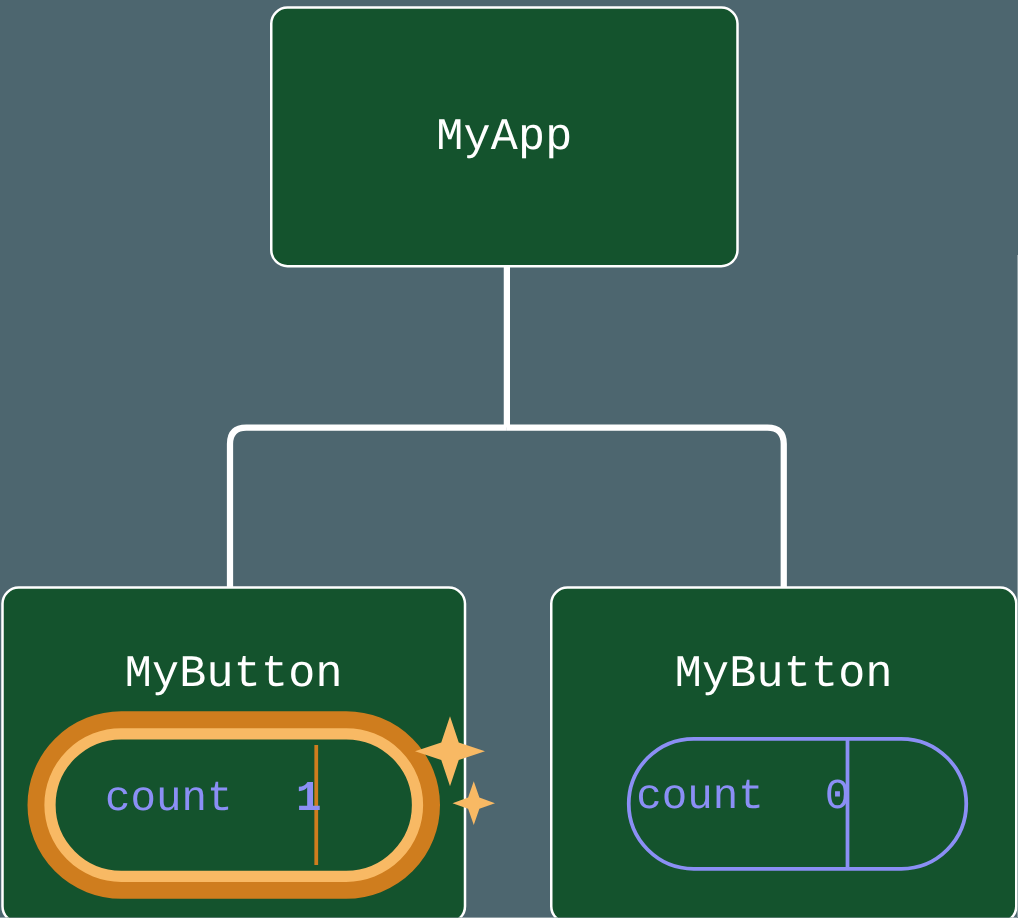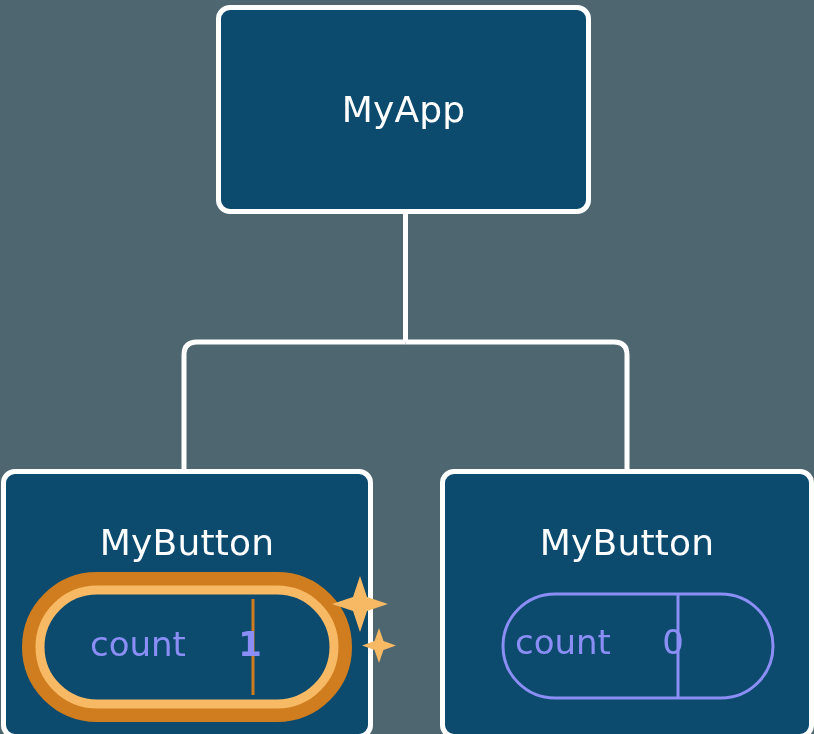--- a/index.html
+++ b/index.html
@@ -22,23 +22,24 @@
   #edges {
     position: absolute;
     left: 0;
     top: 0;
     width: 814px;
     height: 734px;
   }
   .node {
     position: absolute;
     box-sizing: border-box;
-    background: #0c4a6e;
-    border: 5px solid #ffffff;
+    background: #14532d;
+    border: 2px solid #ffffff;
     border-radius: 14px;
+    font-family: Liberation Mono, monospace;
   }
   #node-root {
     left: 216px;
     top: 5px;
     width: 375px;
     height: 209px;
     display: flex;
     align-items: center;
     justify-content: center;
   }

